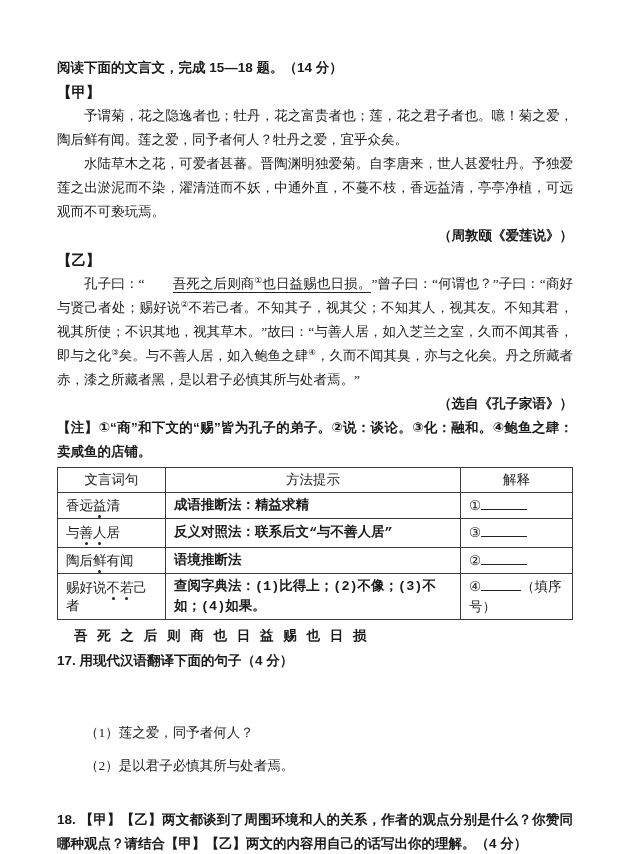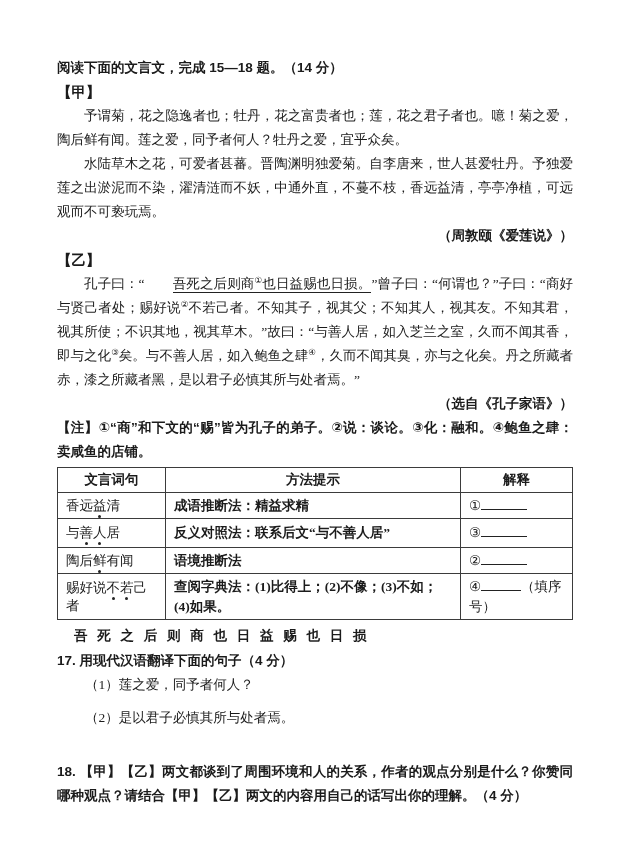--- a/index.html
+++ b/index.html
@@ -15,32 +15,32 @@
   .kai { font-family:"Liberation Serif","DejaVu Serif",serif; font-weight:400; }
   .indent { text-indent:2em; }
   .right { text-align:right; }
   .label-line { font-size:14.5px; line-height:24px; }
   sup.circ { font-size:8.5px; line-height:0; vertical-align:super; }
   .u { border-bottom:1px solid #222; padding-bottom:1px;margin-left:28px; }
   
   table { border-collapse:collapse; width:100%; margin:3px 0 4px 0; }
   th, td { border:1px solid #3b3b3b; vertical-align:middle; }
   th { font-size:13.5px; text-align:center; padding:2px 4px; height:25px;
-       font-family:"Liberation Sans","DejaVu Sans",sans-serif; font-weight:700; }
+       font-family:"Liberation Sans","DejaVu Sans",sans-serif; font-weight:400; }
   td { font-size:13.5px; padding:2px 8px; }
   td.c1 { height:26px; }
-  td.method { font-family:Liberation Serif, serif; font-weight:700; line-height:20px; }
+  td.method { font-family:Liberation Mono, monospace; font-weight:700; line-height:20px; }
   td.answer { line-height:20px; }
   .blank { display:inline-block; width:46px; height:12px; border-bottom:1px solid #222;
            vertical-align:baseline; }
   .dot { position:relative; display:inline-block; }
   .dot::after { content:""; position:absolute; left:50%; bottom:-3px; width:3px; height:3px;
                 margin-left:-1.5px; border-radius:50%; background:#222; }
   .q { margin-top:1px; }
-  .sub-item { padding-left:28px; }
+  .sub-item { padding-left:28px;margin-top:48px; }
   .spaced-sentence { padding-left:17px; letter-spacing:3px; }
   .gap-lg { margin-top:9px; }
   .gap-md { margin-top:12px; }
 </style>
 </head>
 <body>
 
 <div class="page">
 
   <p class="hei">阅读下面的文言文，完成 15—18 题。（14 分）</p>

